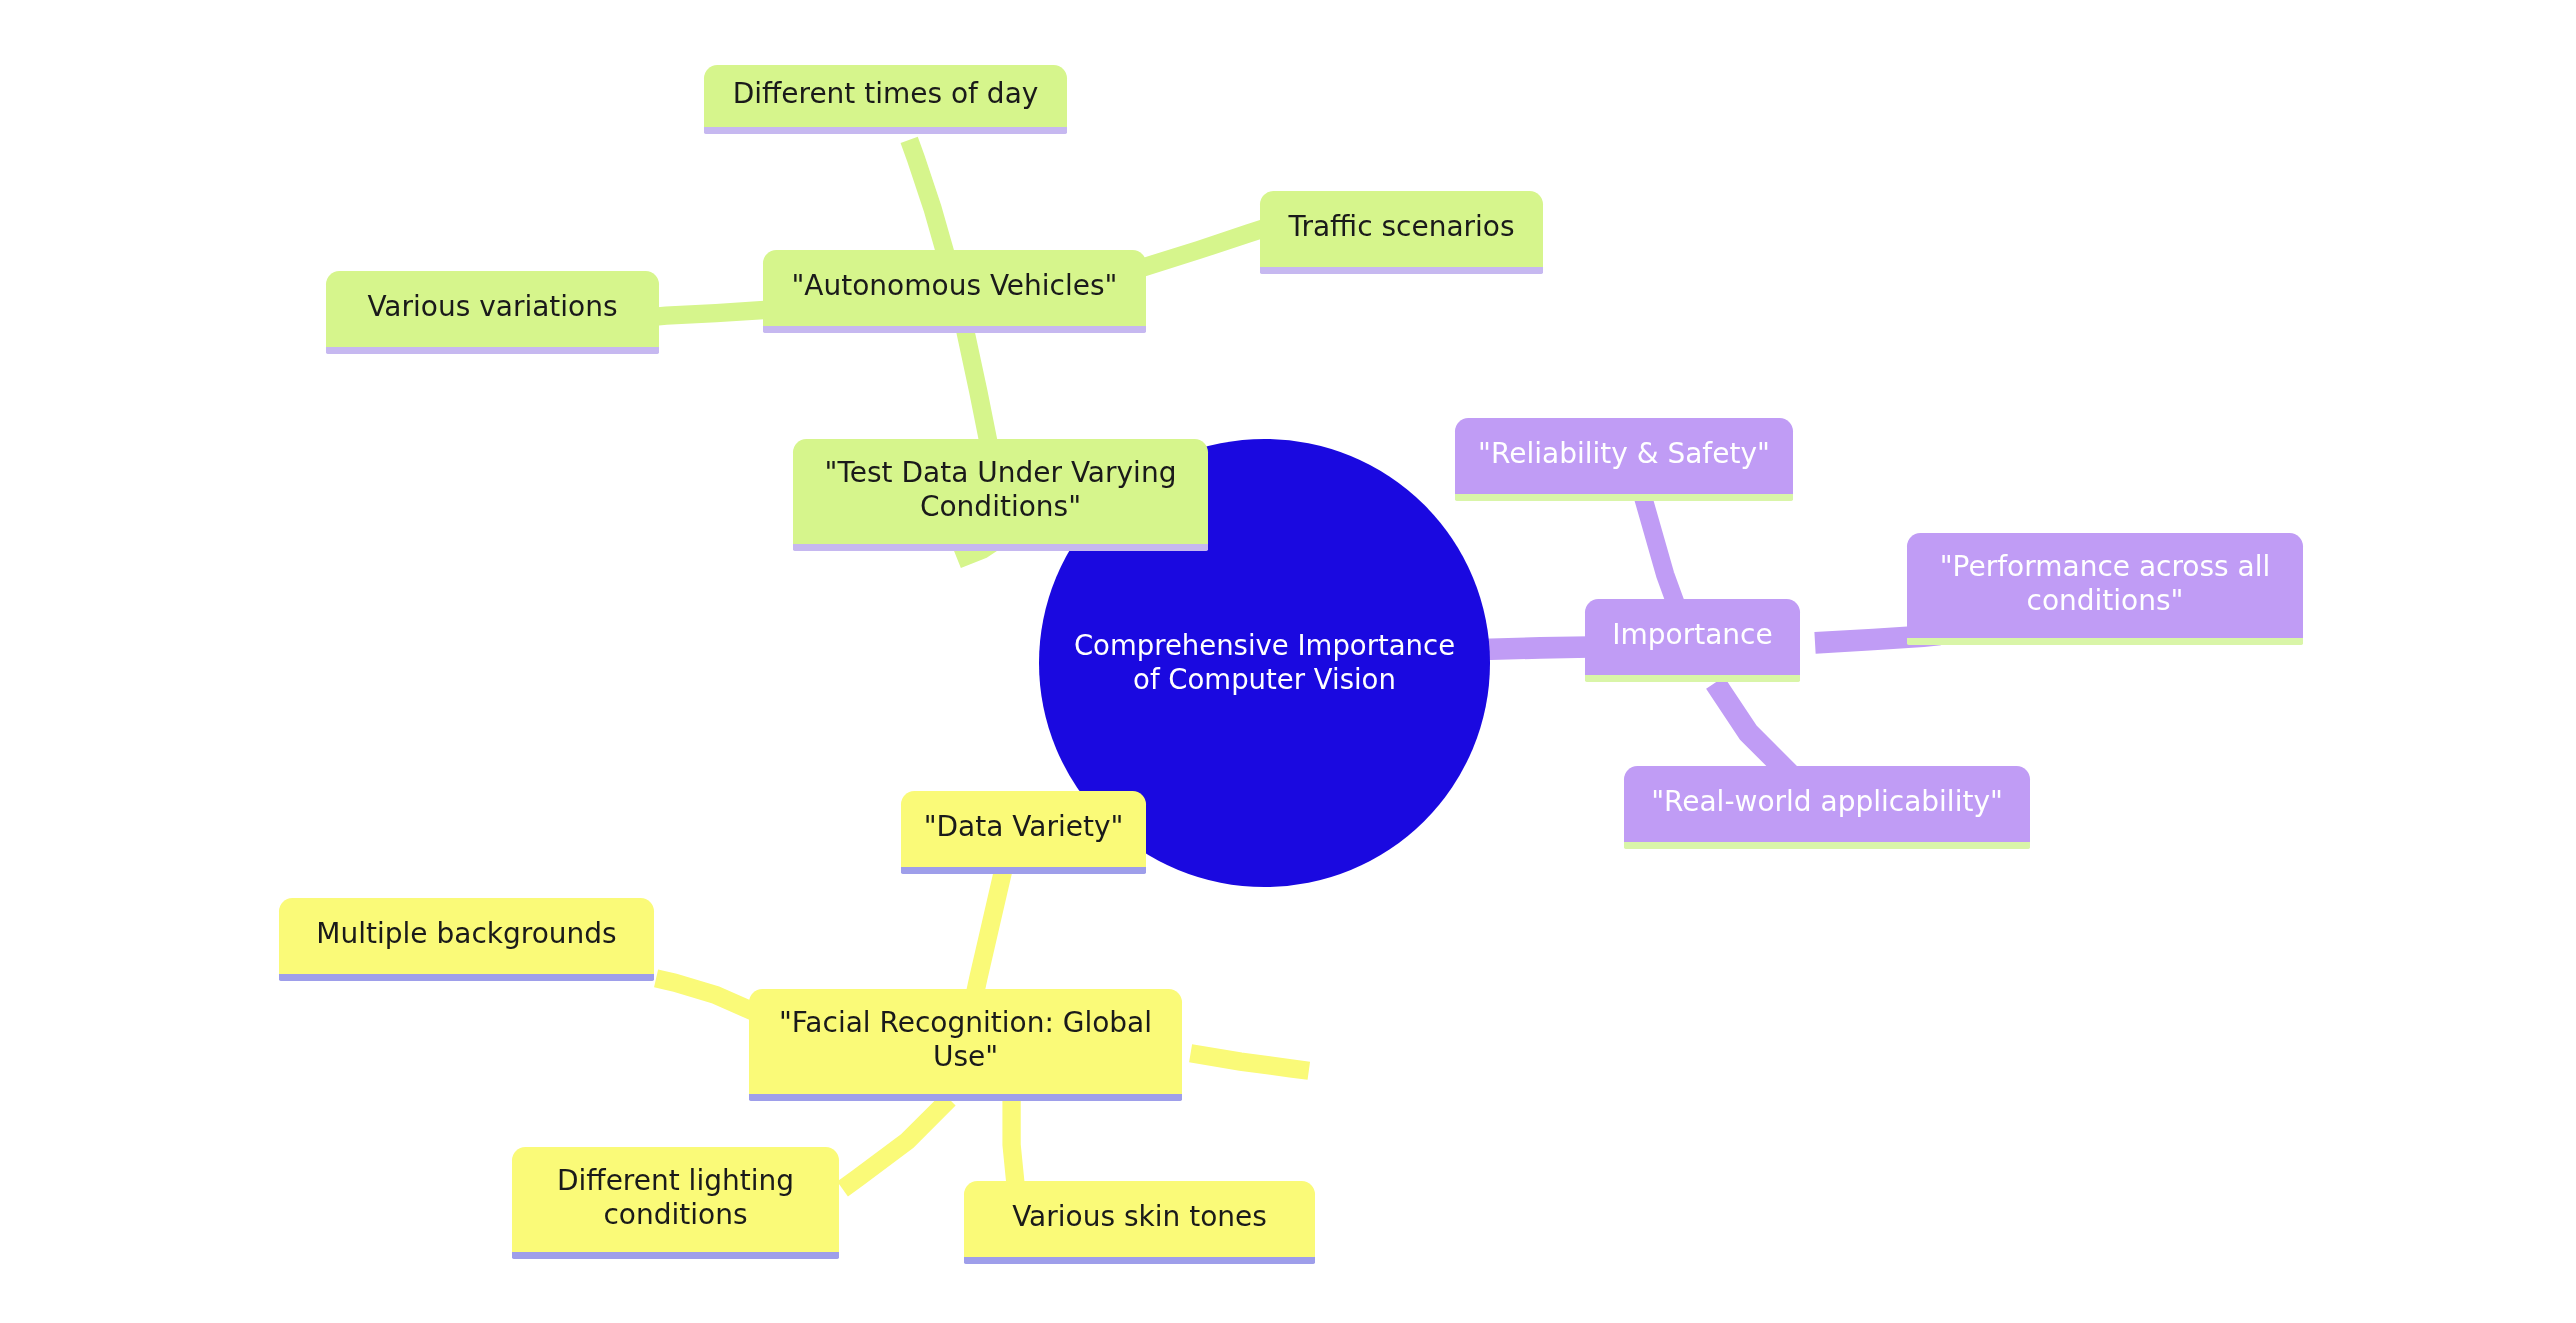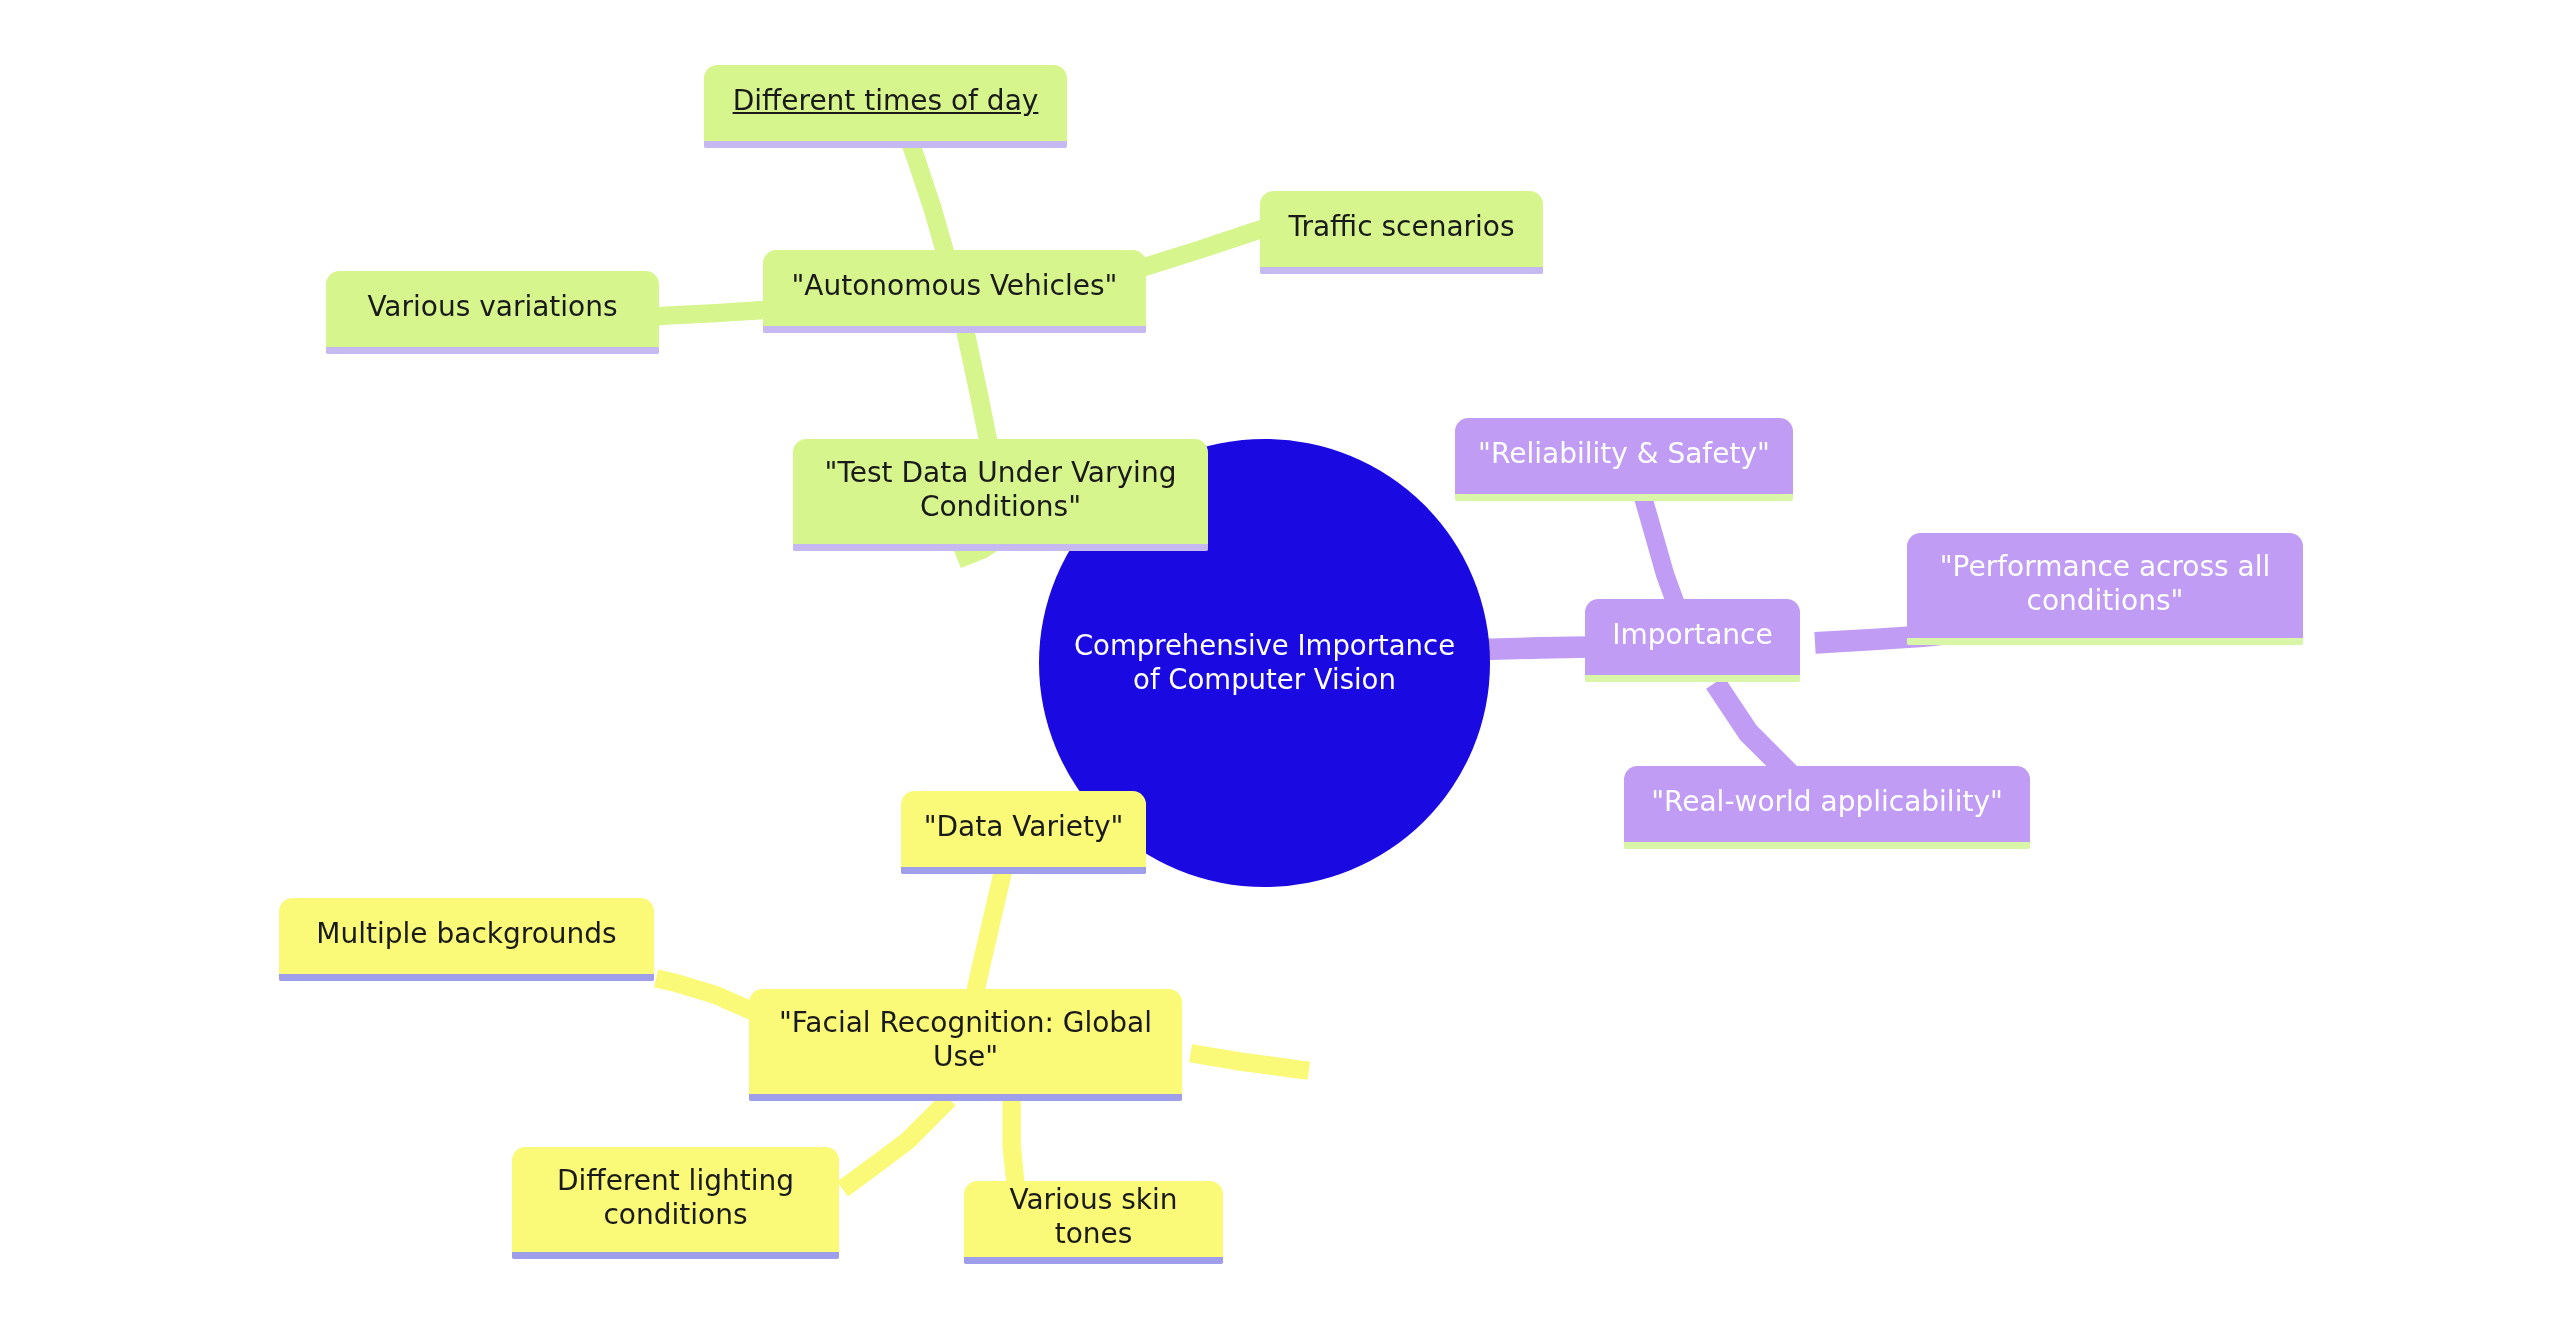--- a/index.html
+++ b/index.html
@@ -90,21 +90,21 @@
     <path d="M 1205 1045 L 1190 1110 L 1175 1175 L 1170 1198" fill="none" stroke="#fafa78" stroke-width="22" stroke-linecap="butt"></path>
     <path d="M 905 1215 L 860 1195 L 810 1180 L 788 1175" fill="none" stroke="#fafa78" stroke-width="22" stroke-linecap="butt"></path>
     <path d="M 1430 1265 L 1490 1275 L 1550 1283 L 1572 1286" fill="none" stroke="#fafa78" stroke-width="22" stroke-linecap="butt"></path>
     <path d="M 1140 1320 L 1090 1370 L 1030 1415 L 1012 1428" fill="none" stroke="#fafa78" stroke-width="22" stroke-linecap="butt"></path>
     <path d="M 1215 1322 L 1215 1375 L 1220 1425 L 1222 1448" fill="none" stroke="#fafa78" stroke-width="22" stroke-linecap="butt"></path>
   </svg>
 
   <div class="node root fs-33" style="left:1039px; top:439px; width:451px; height:448px;">Comprehensive Importance
 of Computer Vision</div>
 
-  <div class="node box green fs-34" style="left:704px; top:65px; width:363px; height:83px;text-decoration:underline;">Different times of day</div>
+  <div class="node box green fs-34" style="left:704px; top:65px; width:363px; height:69px;">Different times of day</div>
 
   <div class="node box green fs-34" style="left:1260px; top:143px; width:283px; height:83px;margin-top:48px;">Traffic scenarios</div>
 
   <div class="node box green fs-34" style="left:326px; top:271px; width:333px; height:83px;">Various variations</div>
 
   <div class="node box green fs-34" style="left:763px; top:250px; width:383px; height:83px;">"Autonomous Vehicles"</div>
 
   <div class="node box green fs-34" style="left:793px; top:439px; width:415px; height:112px;">"Test Data Under Varying
 Conditions"</div>
 
@@ -121,16 +121,16 @@
 
   <div class="node box yellow fs-34" style="left:279px; top:898px; width:375px; height:83px;">Multiple backgrounds</div>
 
   <div class="node box yellow fs-34" style="left:749px; top:989px; width:433px; height:112px;">"Facial Recognition: Global
 Use"</div>
 
 
   <div class="node box yellow fs-34" style="left:512px; top:1147px; width:327px; height:112px;">Different lighting
 conditions</div>
 
-  <div class="node box yellow fs-34" style="left:964px; top:1181px; width:259px; height:83px;">Various skin tones</div>
+  <div class="node box yellow fs-34" style="left:964px; top:1181px; width:351px; height:83px;">Various skin tones</div>
 
 </div>
 
 
 </body></html>

